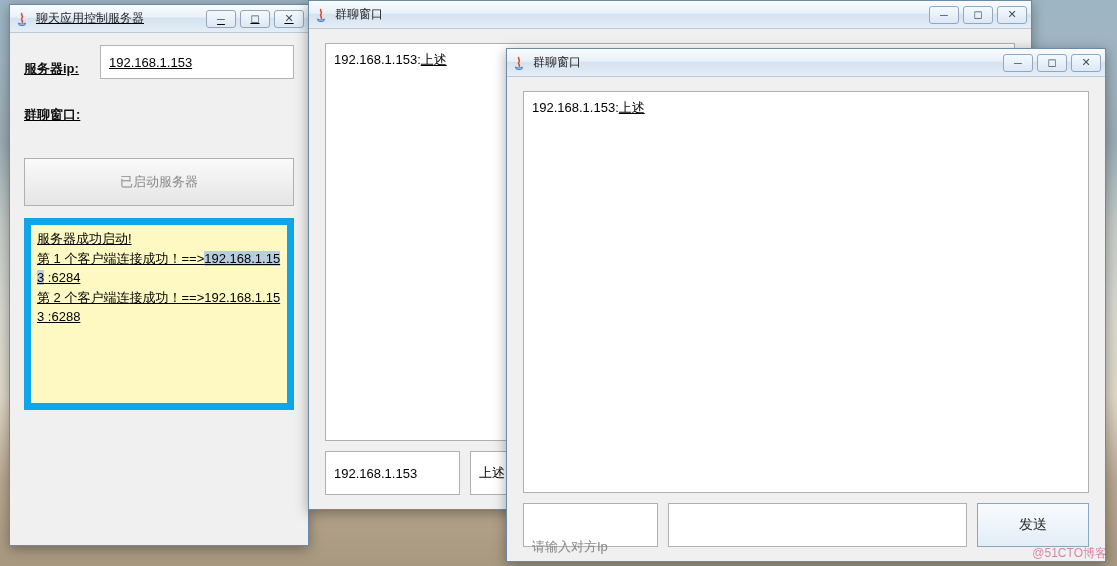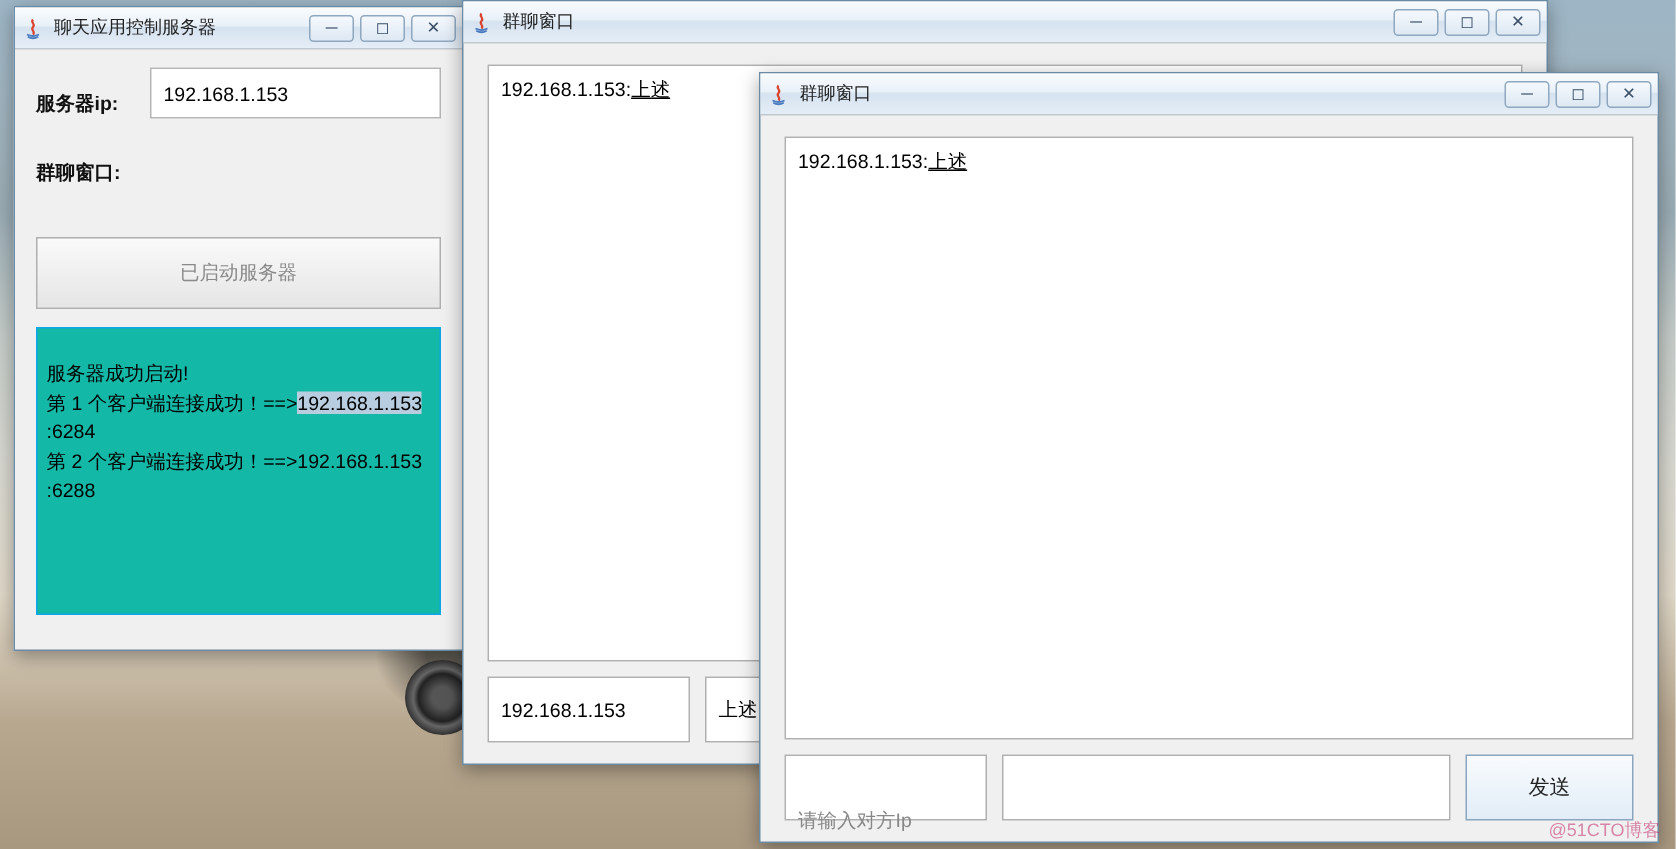--- a/index.html
+++ b/index.html
@@ -46,37 +46,37 @@
       background: linear-gradient(to bottom, #f5f9fd, #dde8f3);
       border: 1px solid #8fa8c0;
       border-radius: 3px;
       display: flex; align-items: center; justify-content: center;
       font-size: 11px; color: #3a5068; cursor: pointer;
       font-family: Arial;
     }
     .win-btn.close-btn { }
 
     
-    .server-window { left: 9px; top: 4px; width: 300px; height: 430px; }
+    .server-window { left: 9px; top: 4px; width: 300px; height: 542px; text-decoration: underline; }
     .server-body { padding: 12px 14px; }
     .form-row { display: flex; align-items: center; margin-bottom: 14px; }
     .form-label { width: 90px; font-size: 13px; font-weight: bold; color: #111; margin-top: 13px; }
     .form-input {
       flex: 1; height: 34px; padding: 0 8px;
       border: 1px solid #b5b5b5; background: #fff; font-size: 13px;
     }
     .server-start-btn {
       width: 100%; height: 48px; margin: 20px 0 12px 0;
       background: linear-gradient(to bottom, #fafafa, #e5e5e5);
       border: 1px solid #b0b0b0; color: #8a8a8a; font-size: 13px;
       cursor: default;
     }
     .server-log {
-      width: 100%; height: 192px; border: 1px solid #0ea5e9;
-      background: #14b8a6; padding: 20px 6px; font-size: 13px;
+      width: 100%; height: 192px; border: 7px solid #0ea5e9;
+      background: #fef9c3; padding: 4px 6px; font-size: 13px;
       line-height: 1.5; overflow: hidden; word-break: break-all;
     }
     .log-highlight { background: #b8cde0; }
 
     
     .chat-window-1 { left: 308px; top: 0px; width: 724px; height: 510px; }
     .chat-window-2 { left: 506px; top: 48px; width: 600px; height: 514px; }
     .chat-body { padding: 14px 16px; display: flex; flex-direction: column; height: calc(100% - 28px); }
     .chat-messages {
       flex: 1; border: 1px solid #b0b0b0; background: #fff;

